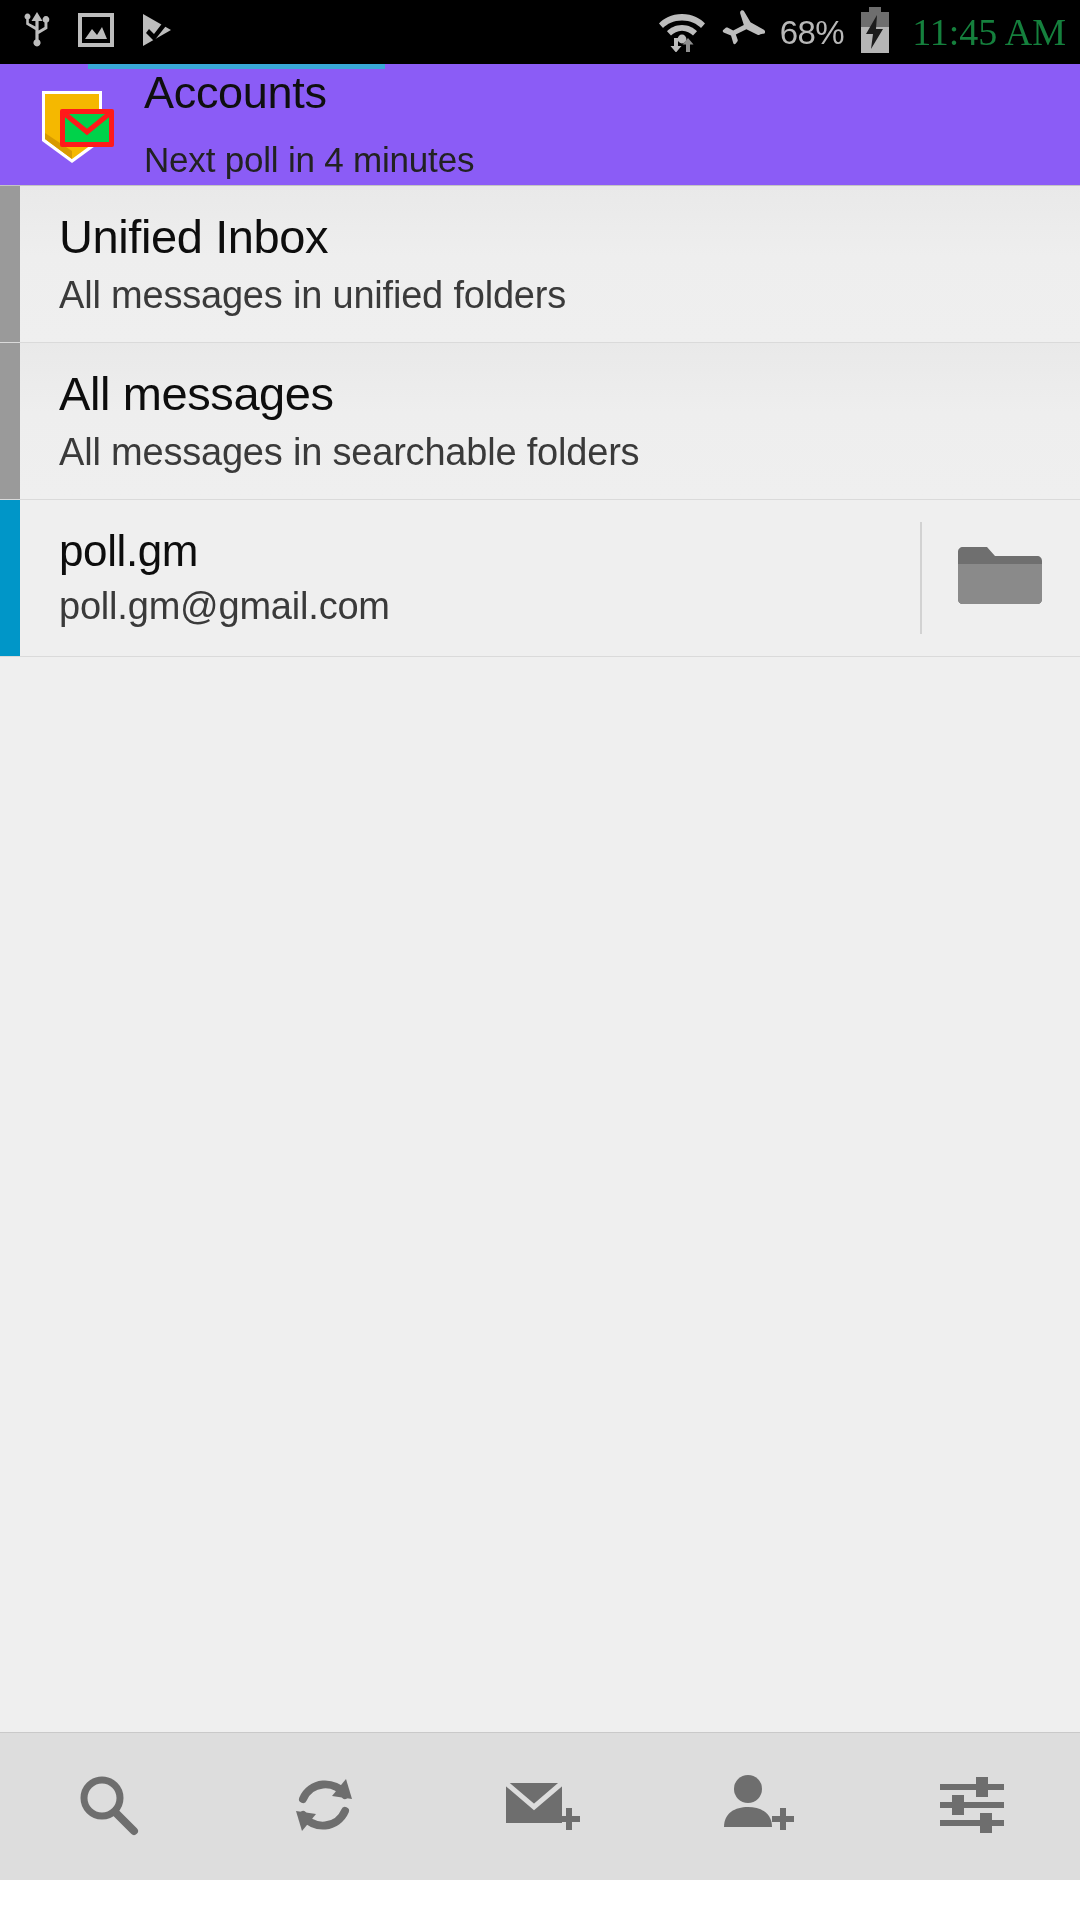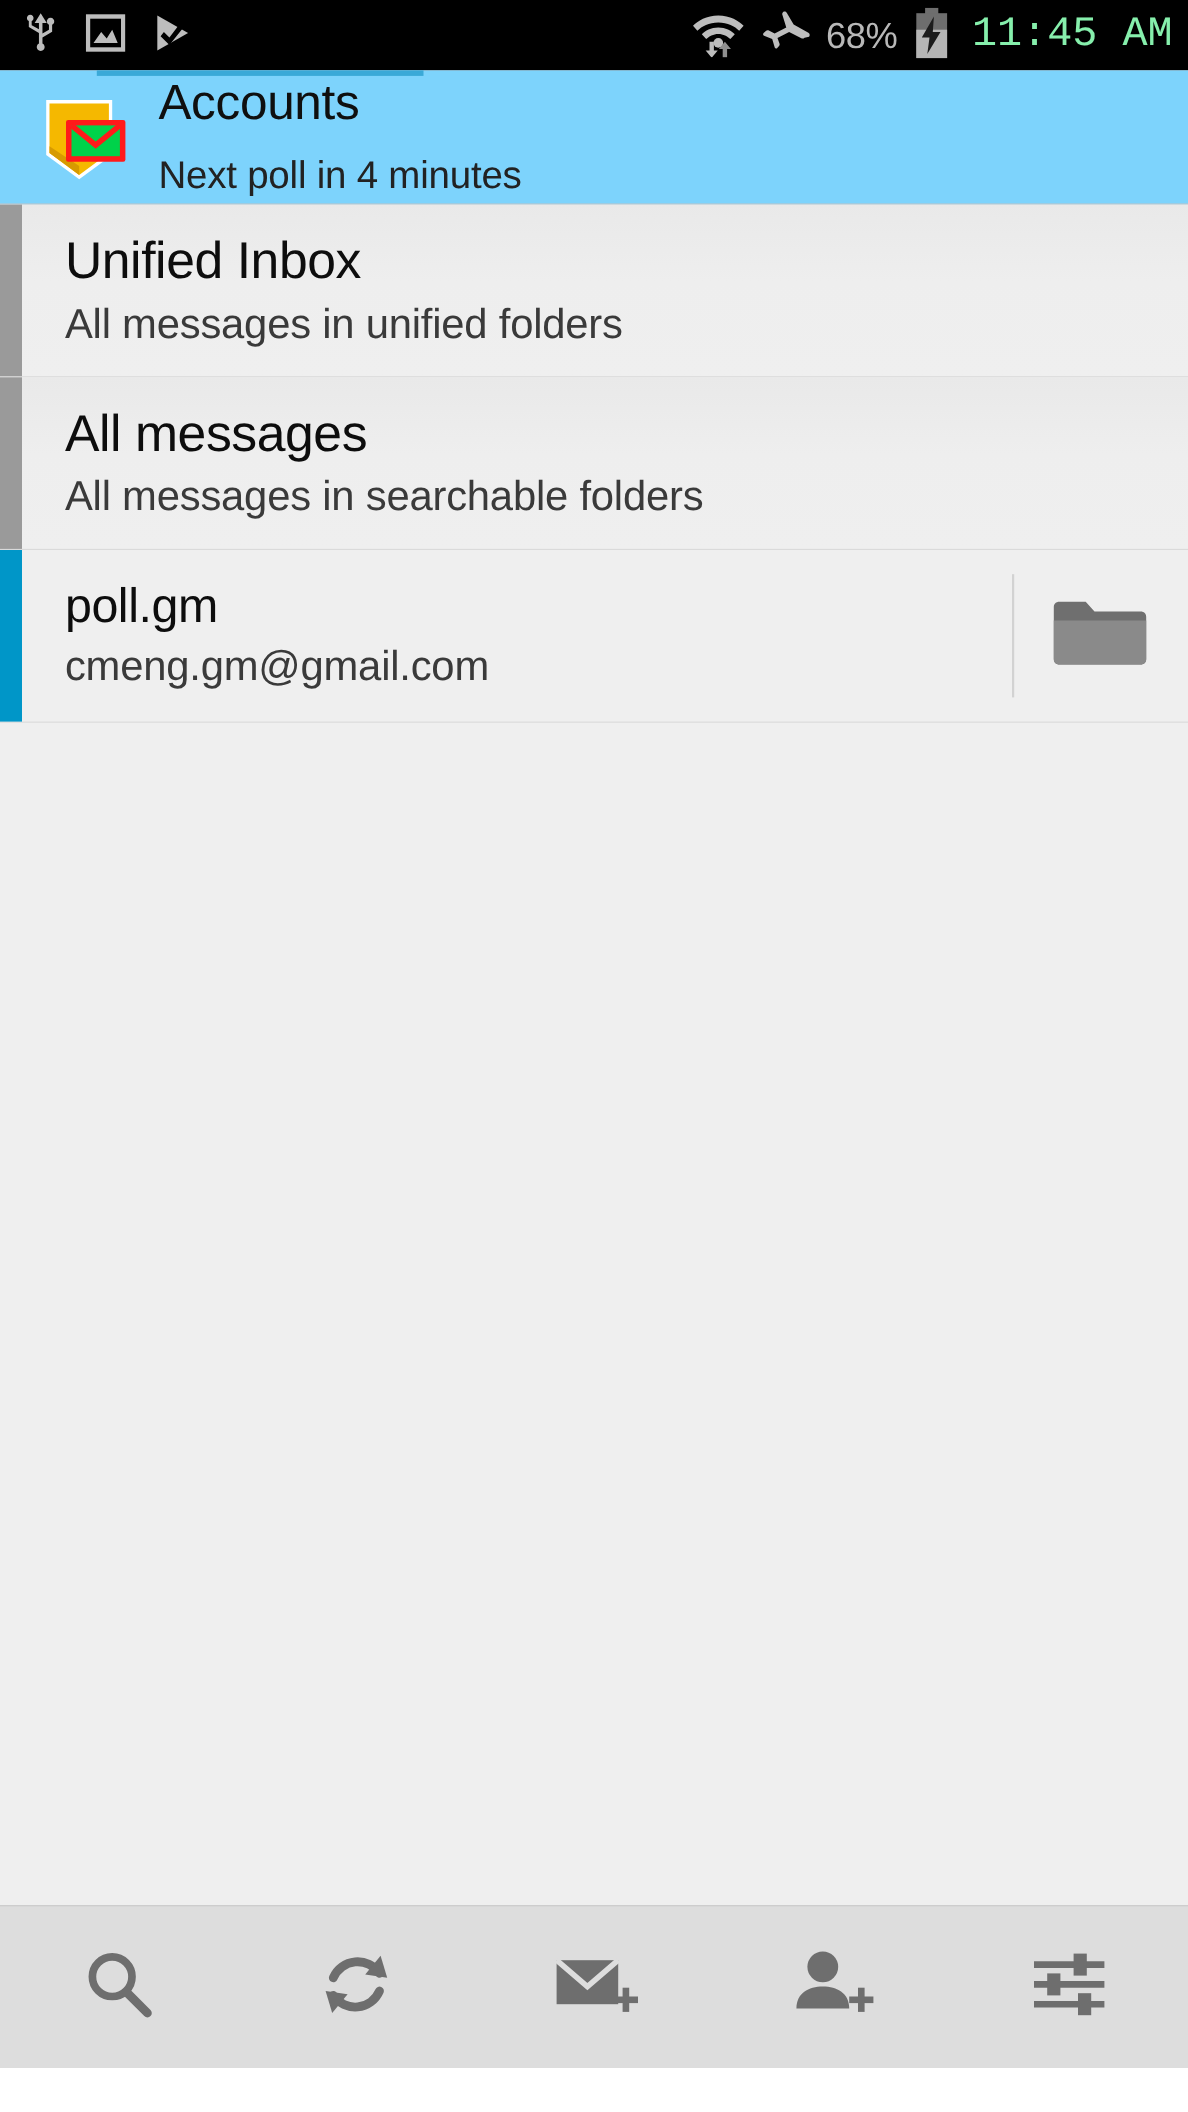--- a/index.html
+++ b/index.html
@@ -18,27 +18,27 @@
     color:#bdbdbd;
   }
   .sb-left { display:flex; align-items:center; gap:26px; }
   .sb-right { margin-left:auto; display:flex; align-items:center; gap:14px; }
   .sb-icon { display:block; }
   .sb-batt-text {
     font-size:33px; color:#b8b8b8; letter-spacing:-0.5px; line-height:1;
     font-family:"Liberation Sans", sans-serif;
   }
   .sb-time {
-    font-size:38px; color:#86efac; letter-spacing:0px; line-height:1;
-    margin-left:6px; font-family:Liberation Mono, monospace;
+    font-size:38px; color:#15803d; letter-spacing:0px; line-height:1;
+    margin-left:6px; font-family:Liberation Serif, serif;
   }
 
   
   .appheader {
-    flex:0 0 122px; background:#7dd3fc;
+    flex:0 0 122px; background:#8b5cf6;
     position:relative; display:flex; align-items:center; padding-left:32px;
     border-bottom:1px solid #c4c4c4;
   }
   .accentline {
     position:absolute; top:0; left:88px; width:297px; height:5px;
     background:#3aa9d8;
   }
   .applogo { width:88px; height:88px; flex:0 0 88px; position:relative; margin-top:4px; }
   .apptext { margin-left:24px; display:flex; flex-direction:column; justify-content:center; }
   .apptitle { font-size:45px; color:#0f0f0f; line-height:1.12; letter-spacing:-0.3px; }
@@ -175,21 +175,21 @@
       <div class="rowbody">
         <div class="rowtitle">All messages</div>
         <div class="rowsub">All messages in searchable folders</div>
       </div>
     </div>
 
     <div class="row r3">
       <div class="accentbar accent-blue"></div>
       <div class="rowbody">
         <div class="rowtitle small">poll.gm</div>
-        <div class="rowsub tight">cmeng.gm@gmail.com</div>
+        <div class="rowsub tight">poll.gm@gmail.com</div>
       </div>
       <div class="row-right">
         <div class="vdivider"></div>
         <span>
           <svg width="92" height="72" viewBox="0 0 92 72">
             <path fill="#6f6f6f" d="M4 12 C4 9 6 7 9 7 H33 L41 16 H83 C86 16 88 18 88 21 V59 C88 62 86 64 83 64 H9 C6 64 4 62 4 59 Z"></path>
             <path fill="#8a8a8a" d="M4 24 H88 V59 C88 62 86 64 83 64 H9 C6 64 4 62 4 59 Z"></path>
           </svg>
         </span>
       </div>

